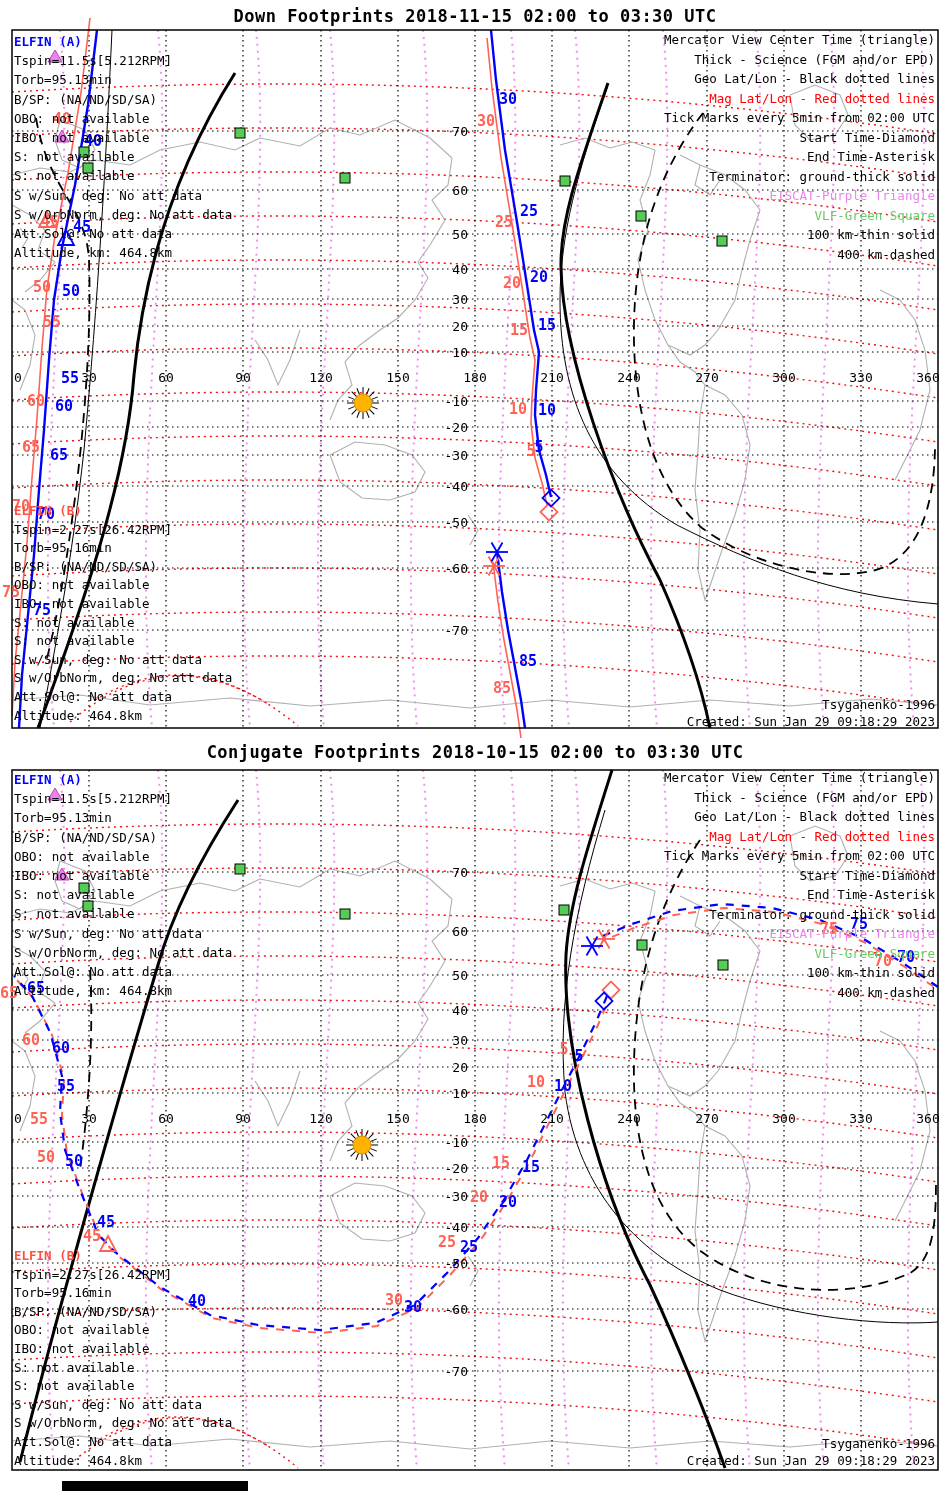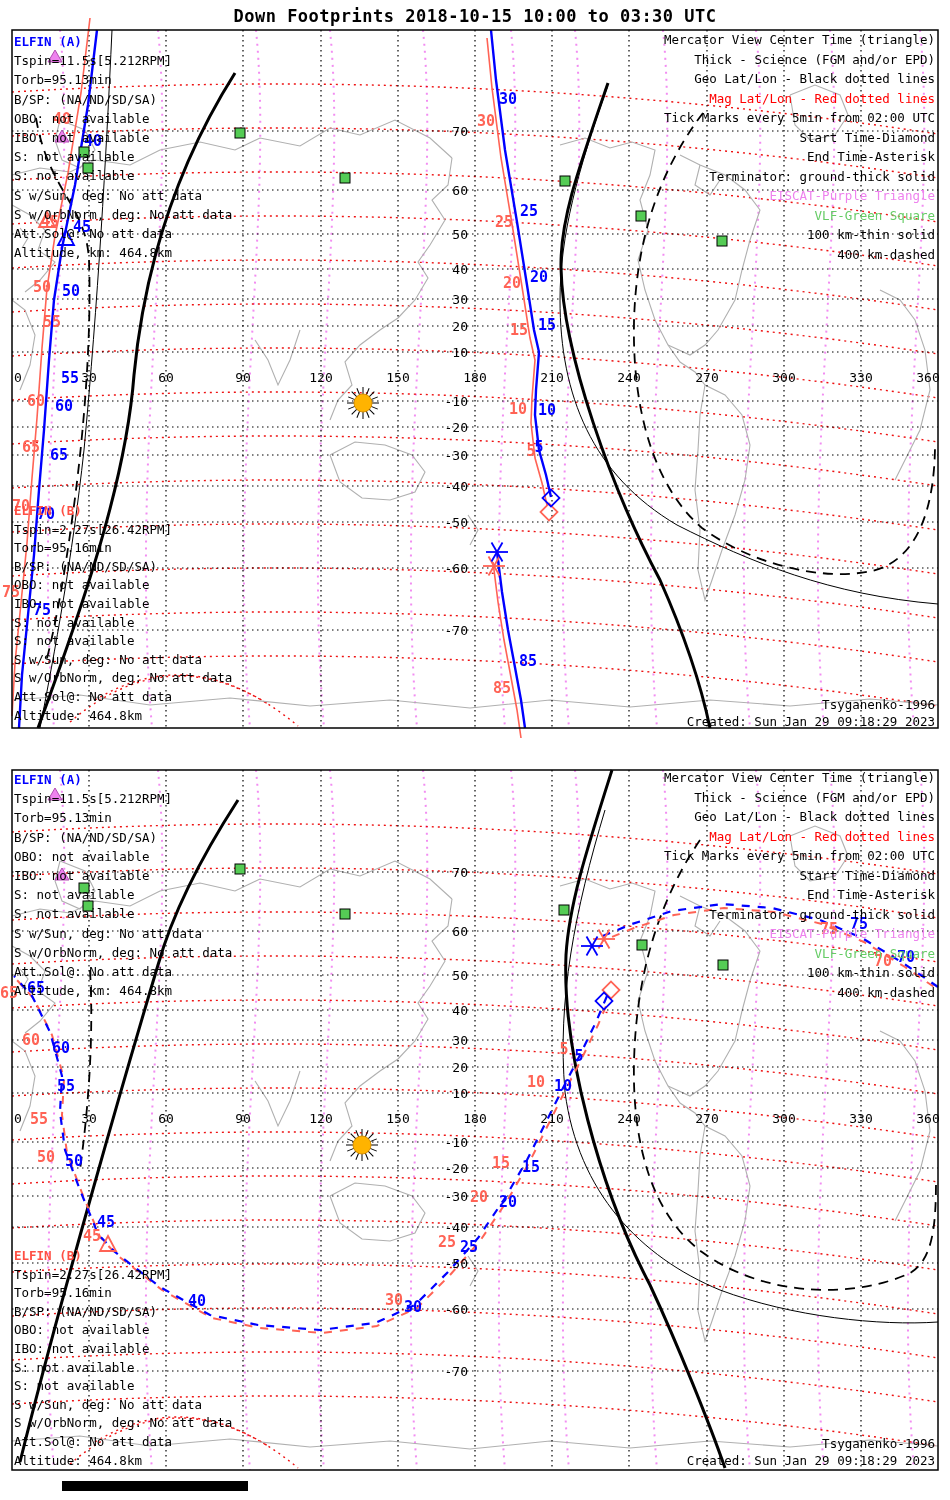--- a/index.html
+++ b/index.html
@@ -252,21 +252,22 @@
           <line x1="346" y1="1145" x2="378" y2="1145" stroke="#000" stroke-width="1" transform="rotate(90 362 1145)"></line>
           <line x1="346" y1="1145" x2="378" y2="1145" stroke="#000" stroke-width="1" transform="rotate(112.5 362 1145)"></line>
           <line x1="346" y1="1145" x2="378" y2="1145" stroke="#000" stroke-width="1" transform="rotate(135 362 1145)"></line>
           <line x1="346" y1="1145" x2="378" y2="1145" stroke="#000" stroke-width="1" transform="rotate(157.5 362 1145)"></line>
           <circle cx="362" cy="1145" r="9" fill="#ffb300" stroke="#d98f00"></circle>
         </g>
         <rect x="12" y="770" width="926" height="700" fill="none" stroke="#000" stroke-width="1.5"></rect>
       </g>
     </svg>
 
-  <div class="ptitle" id="t1" style="top: 6px;">Down Footprints 2018-10-15 10:00 to 03:30 UTC</div>
+  <div class="ptitle" id="t1" style="top: 6px;">Down Footprints 2018-11-15 02:00 to 03:30 UTC</div>
+  <div class="ptitle" id="t2" style="top: 742px;">Conjugate Footprints 2018-10-15 02:00 to 03:30 UTC</div>
 
   <div class="stampR" id="m1" style="top: 697px;">Tsyganenko-1996</div>
   <div class="stampR" id="c1" style="top: 714px;">Created: Sun Jan 29 09:18:29 2023</div>
   <div class="stampR" id="m2" style="top: 1436px;">Tsyganenko-1996</div>
   <div class="stampR" id="c2" style="top: 1453px;">Created: Sun Jan 29 09:18:29 2023</div>
 
   <div id="labels">
       <div class="lb" style="left: 18px; top: 377px; color: rgb(0, 0, 0);">0</div>
       <div class="lb" style="left: 89px; top: 377px; color: rgb(0, 0, 0);">30</div>
       <div class="lb" style="left: 166px; top: 377px; color: rgb(0, 0, 0);">60</div>

